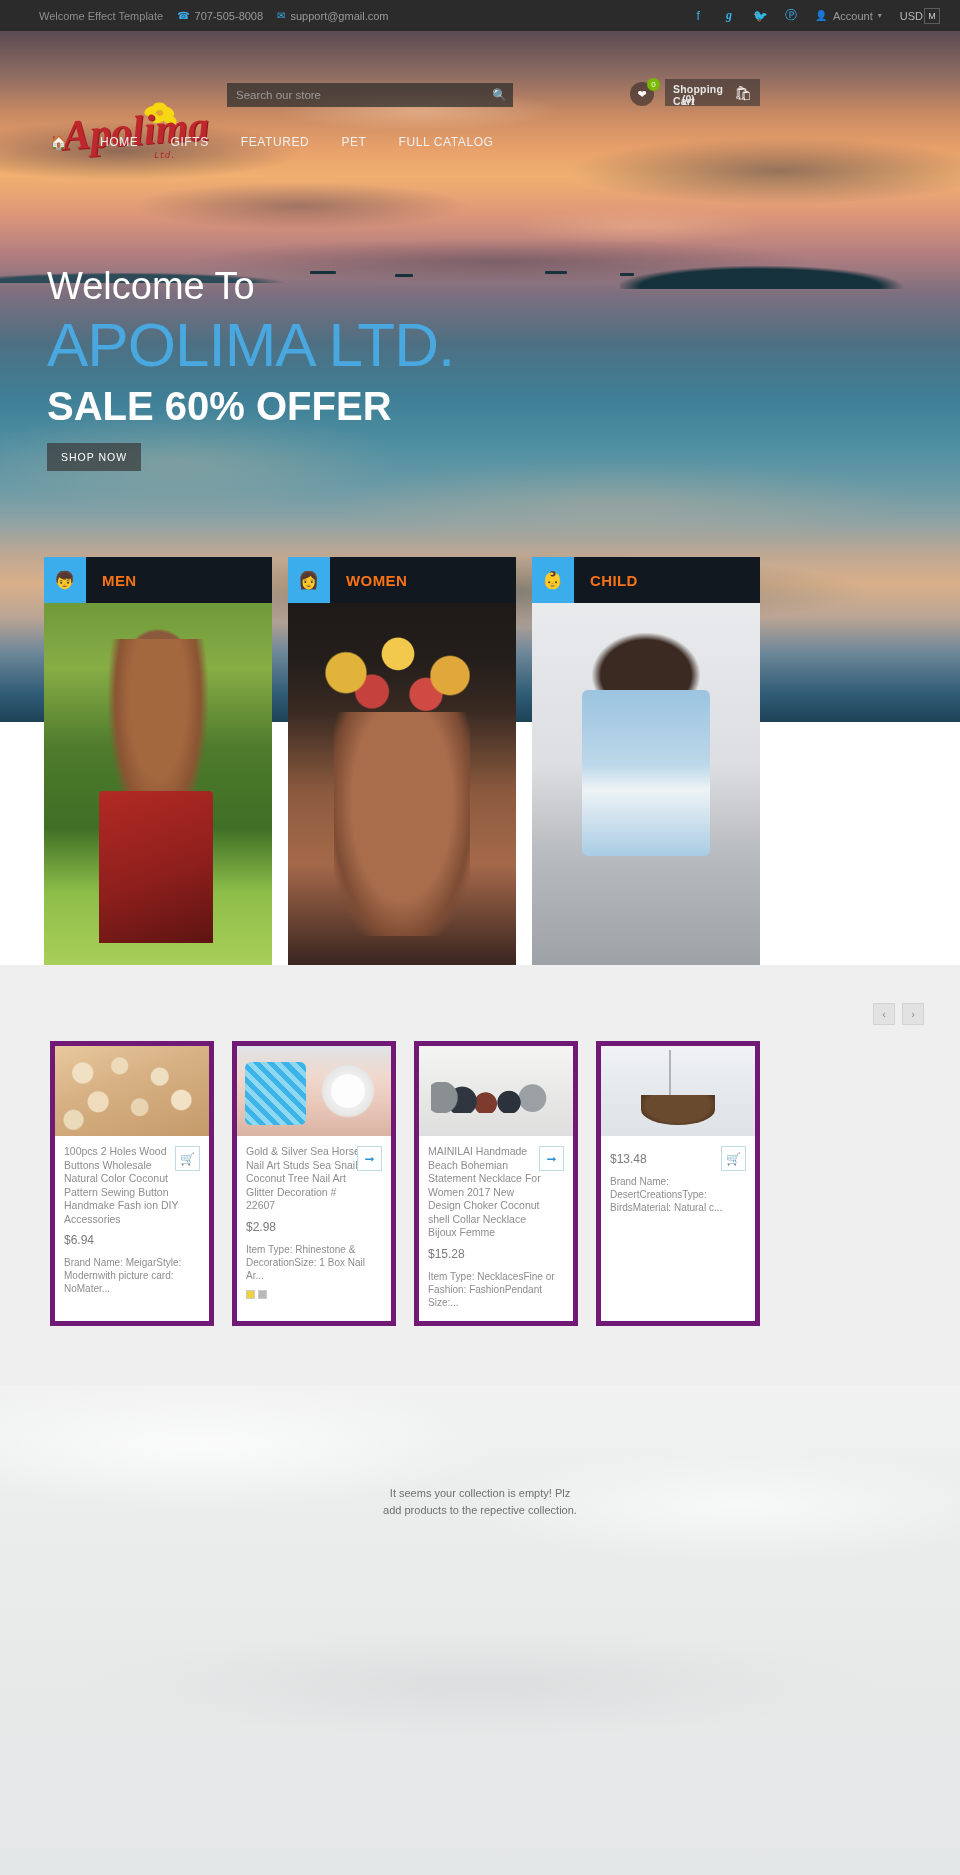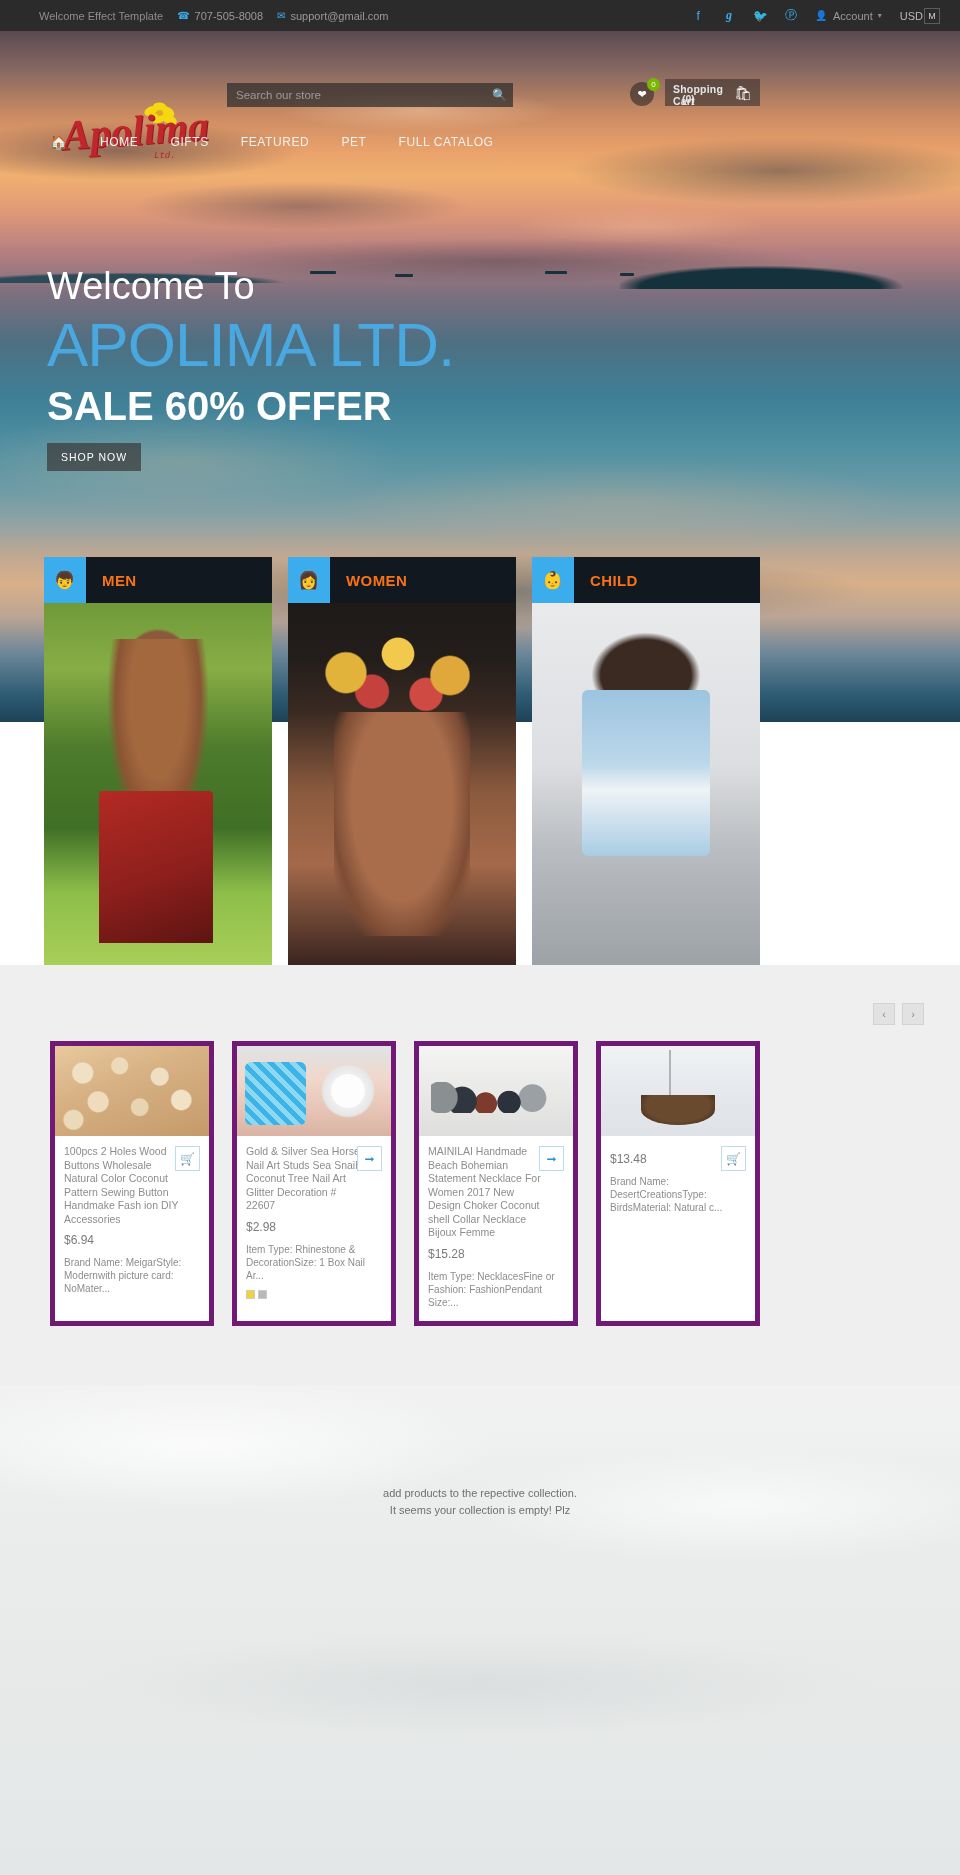--- a/index.html
+++ b/index.html
@@ -465,18 +465,18 @@
             <span>🛒</span>
           </div>
         </div>
       </div>
 
     </div>
   </div>
 
   <div class="emptywrap">
     <div class="empty-msg">
+      <div>It seems your collection is empty! Plz</div>
       <div>add products to the repective collection.</div>
-      <div>It seems your collection is empty! Plz</div>
     </div>
   </div>
 
 </div>
 
 </body></html>

